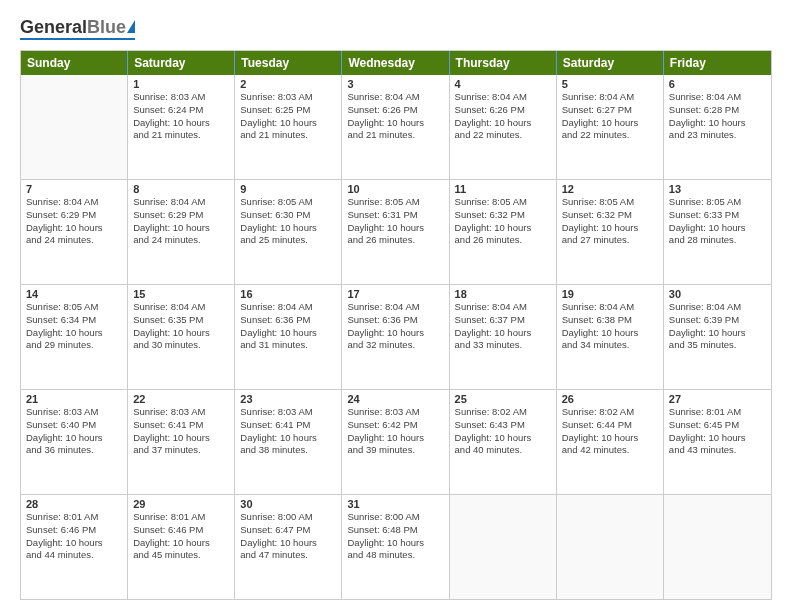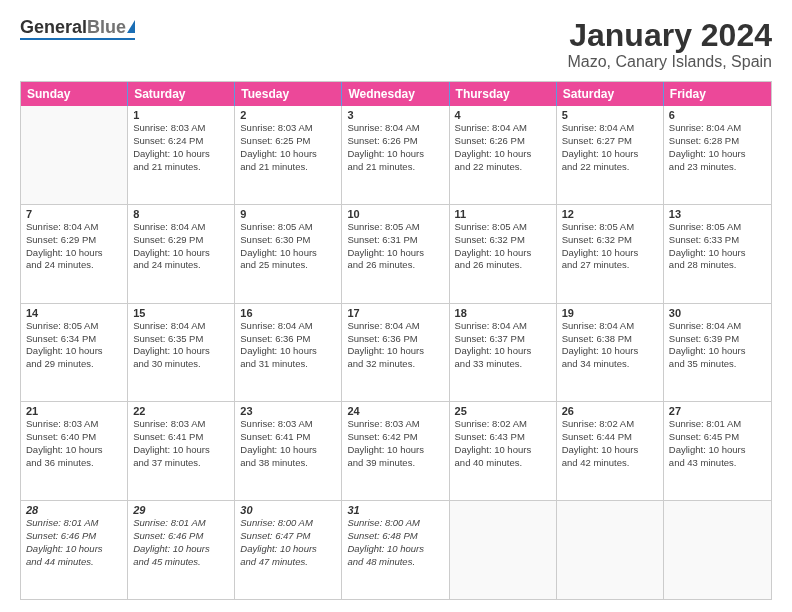--- a/index.html
+++ b/index.html
@@ -39,21 +39,21 @@
     }
     .calendar {
       flex: 1;
       display: flex;
       flex-direction: column;
       border: 1px solid #ccc;
     }
     .cal-header {
       display: grid;
       grid-template-columns: repeat(7, 1fr);
-      background: #ec4899;
+      background: #4d7c0f;
     }
     .cal-header-cell {
       color: #fff;
       font-size: 12px;
       font-weight: bold;
       padding: 5px 6px;
       text-align: left;
       border-right: 1px solid #5a9be0;
     }
     .cal-header-cell:last-child { border-right: none; }
@@ -61,21 +61,21 @@
       flex: 1;
       display: flex;
       flex-direction: column;
     }
     .cal-row {
       display: grid;
       grid-template-columns: repeat(7, 1fr);
       flex: 1;
       border-bottom: 1px solid #ccc;
     }
-    .cal-row:last-child { border-bottom: none; font-style: italic; }
+    .cal-row:last-child { border-bottom: none; }
     .cal-cell {
       border-right: 1px solid #ccc;
       padding: 3px 5px;
       font-size: 10px;
       color: #333;
       vertical-align: top;
       min-height: 0;
     }
     .cal-cell:last-child { border-right: none; }
     .cal-cell.empty { background: #f9f9f9; }
@@ -129,24 +129,20 @@
 
 <div class="page">
   <div class="header">
     <div class="logo-container">
       <div class="logo-row1">
         <span class="logo-general">General</span>
           <span class="logo-blue">Blue</span>
           <span class="logo-triangle"></span>
       </div>
       <div class="logo-underline"></div>
-    </div>
-    <div class="title-area">
-      <h1>January 2024</h1>
-      <h2>Mazo, Canary Islands, Spain</h2>
     </div>
   </div>
 
   <div class="calendar">
     <div class="cal-header">
     <div class="cal-header-cell">Sunday</div>
         <div class="cal-header-cell">Saturday</div>
         <div class="cal-header-cell">Tuesday</div>
         <div class="cal-header-cell">Wednesday</div>
         <div class="cal-header-cell">Thursday</div>

